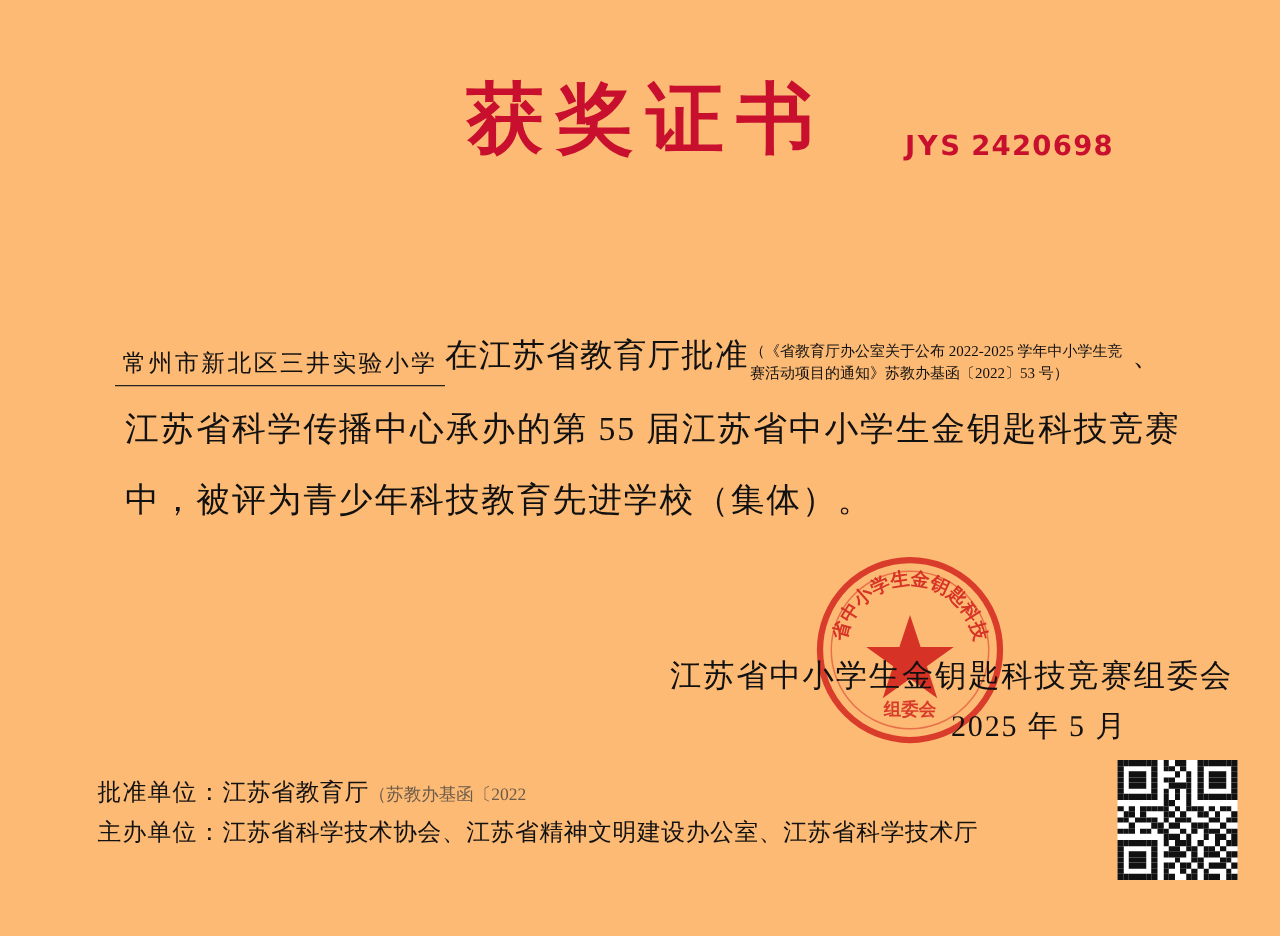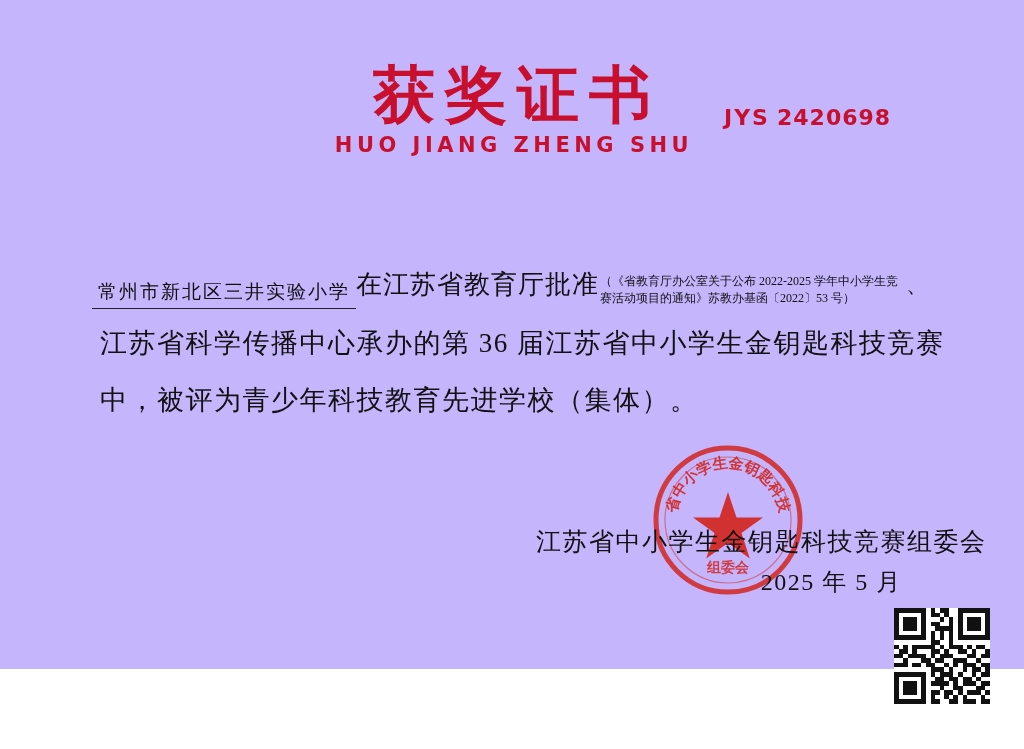--- a/index.html
+++ b/index.html
@@ -12,22 +12,22 @@
     background: #ffffff;
     font-family: "Liberation Serif", serif;
     color: #1a1a1a;
     overflow: hidden;
     position: relative;
   }
 
   .certificate {
     position: relative;
     width: 1024px;
-    height: 669px;
-    background: #c4b5fd;
+    height: 749px;
+    background: #fdba74;
   }
 
   
   .header {
     position: absolute;
     top: 62px;
     left: 0;
     width: 1024px;
     text-align: center;
   }
@@ -198,36 +198,35 @@
   .qr-cell.on { background: #111; }
 </style>
 </head>
 <body>
 
 <div class="certificate">
 
   <div class="header">
     <div class="title-block">
       <div class="main-title">获奖证书</div>
-      <div class="pinyin-title">HUO JIANG ZHENG SHU</div>
     </div>
   </div>
 
   <div class="serial">
     <span class="serial-prefix">JYS</span><span>2420698</span>
   </div>
 
   <div class="body-text">
     <div class="line line1">
       <span class="recipient">常州市新北区三井实验小学</span>
       <span class="seg-approve">在江苏省教育厅批准</span>
       <span class="note">（《省教育厅办公室关于公布 2022-2025 学年中小学生竞赛活动项目的通知》苏教办基函〔2022〕53 号）</span>
       <span class="note-tail">、</span>
     </div>
-    <div class="line line2">江苏省科学传播中心承办的第 36 届江苏省中小学生金钥匙科技竞赛</div>
+    <div class="line line2">江苏省科学传播中心承办的第 55 届江苏省中小学生金钥匙科技竞赛</div>
     <div class="line line3">中，被评为青少年科技教育先进学校（集体）。</div>
   </div>
 
   <div class="seal">
     <svg width="160" height="160" viewBox="0 0 160 160" xmlns="http://www.w3.org/2000/svg">
       <circle cx="80" cy="80" r="72" fill="none" stroke="#d3261f" stroke-width="5" opacity="0.85"></circle>
       <circle cx="80" cy="80" r="63" fill="none" stroke="#d3261f" stroke-width="1.2" opacity="0.5"></circle>
       <path id="sealArc" d="M 80,80 m -52,0 a 52,52 0 1,1 104,0" fill="none" stroke="none"></path>
       <text fill="#d3261f" font-size="15" font-family="'DejaVu Serif', serif" font-weight="bold" opacity="0.9">
         <textPath href="#sealArc" startOffset="50%" text-anchor="middle">江苏省中小学生金钥匙科技竞赛</textPath>
@@ -235,20 +234,28 @@
       <text x="80" y="132" fill="#d3261f" font-size="14" font-family="'DejaVu Serif', serif" font-weight="bold" text-anchor="middle" opacity="0.85">组委会</text>
       <polygon points="80,52 88.5,77.5 115,77.5 93.5,93 101.8,118.5 80,103 58.2,118.5 66.5,93 45,77.5 71.5,77.5" fill="#d3261f" opacity="0.92"></polygon>
     </svg>
   </div>
 
   <div class="signature">
     <div>江苏省中小学生金钥匙科技竞赛组委会</div>
     <div class="sig-date">2025 年 5 月</div>
   </div>
 
+  <div class="footer">
+    <div class="footer-row">
+      <span class="footer-label">批准单位：</span><span>江苏省教育厅</span><span class="footer-note footer-note-fade">（苏教办基函〔2022</span>
+    </div>
+    <div class="footer-row">
+      <span class="footer-label">主办单位：</span><span>江苏省科学技术协会、江苏省精神文明建设办公室、江苏省科学技术厅</span>
+    </div>
+  </div>
 
   <div class="qr">
     <div class="qr-grid" id="qr-grid">
         <div class="qr-cell on"></div>
         <div class="qr-cell on"></div>
         <div class="qr-cell on"></div>
         <div class="qr-cell on"></div>
         <div class="qr-cell on"></div>
         <div class="qr-cell on"></div>
         <div class="qr-cell on"></div>

